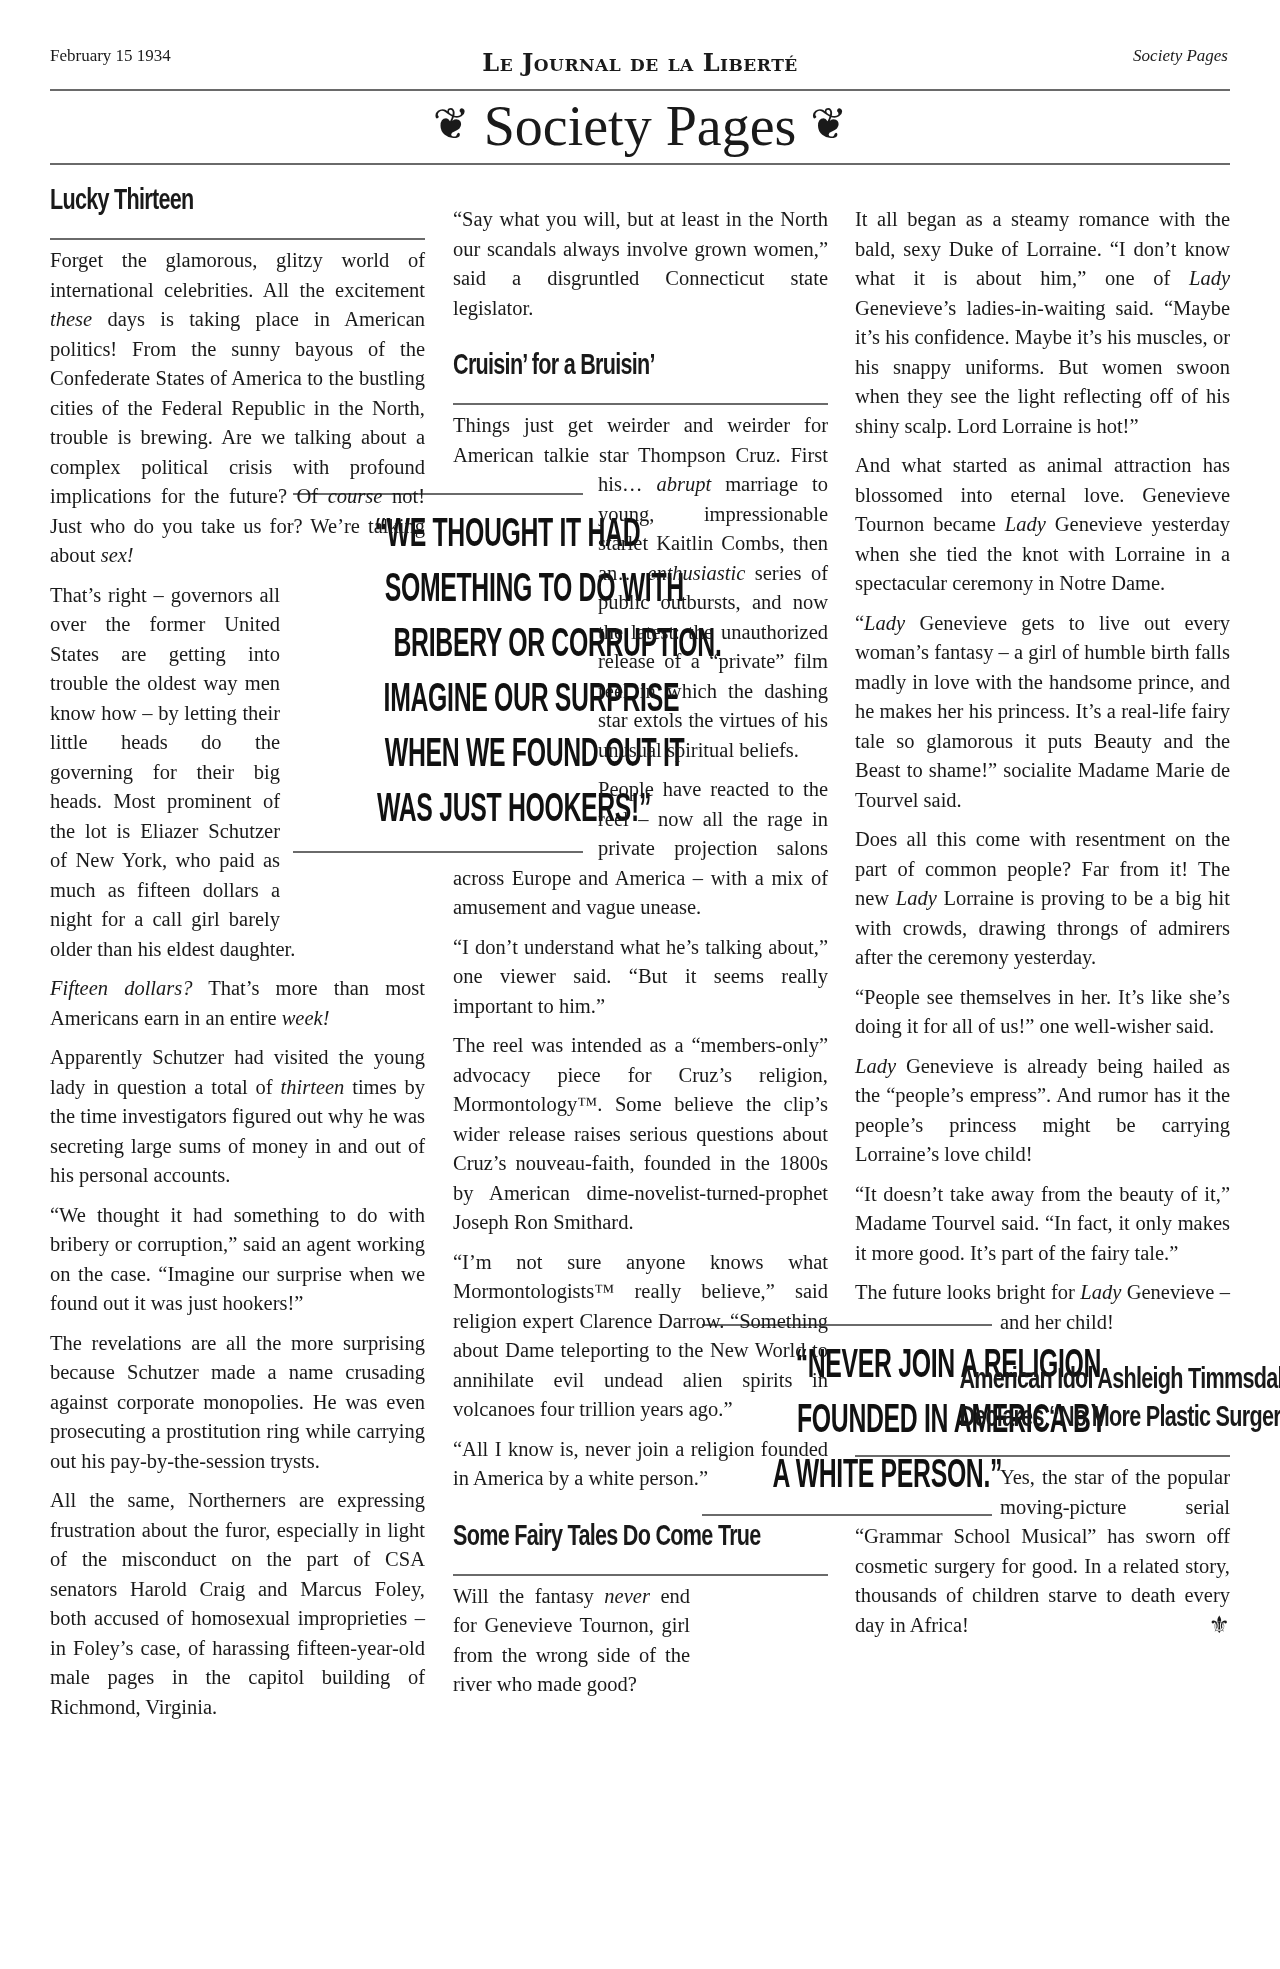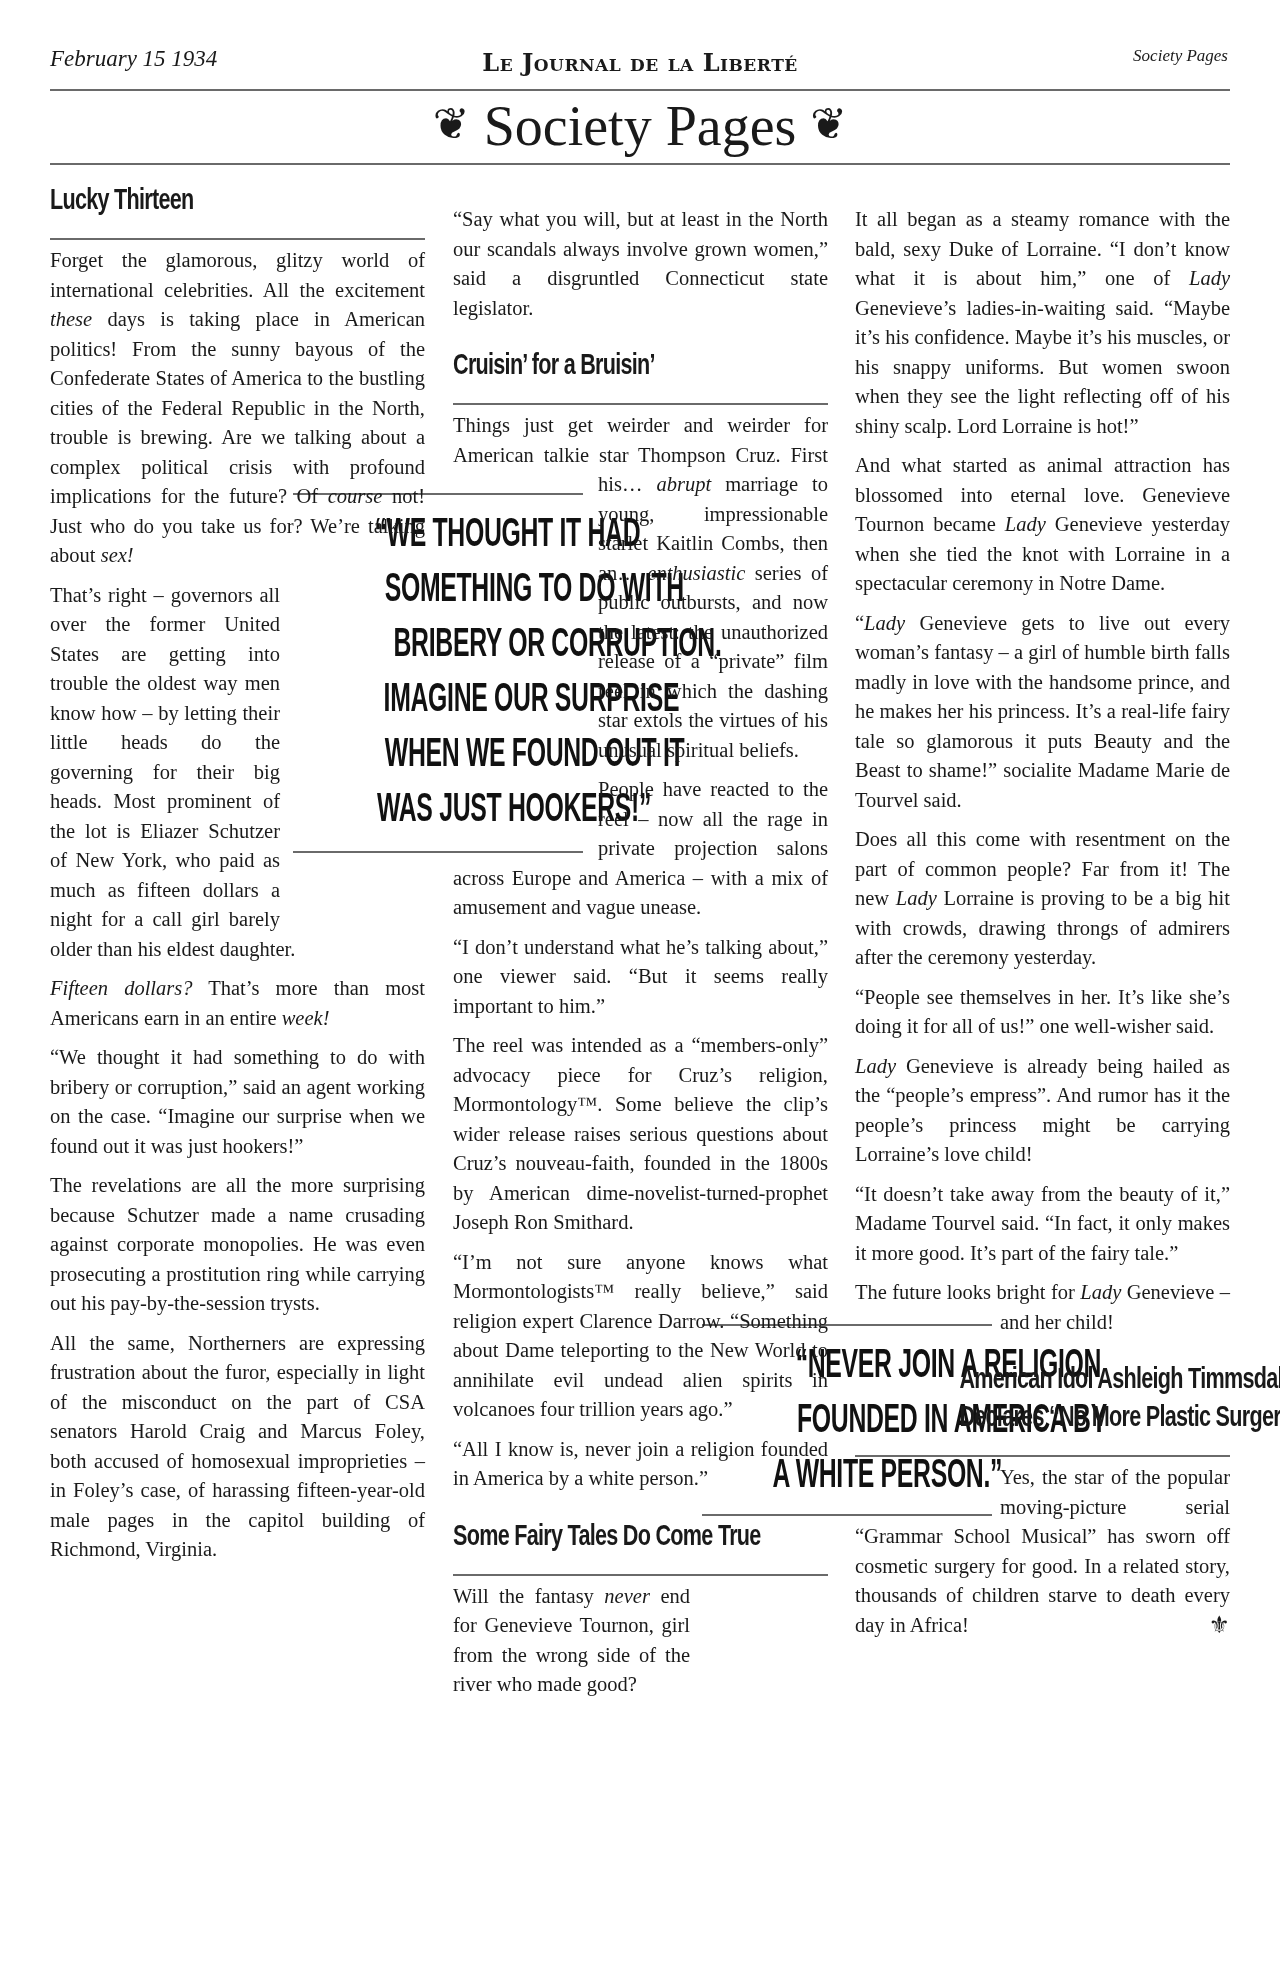--- a/index.html
+++ b/index.html
@@ -1,17 +1,17 @@
 <!DOCTYPE html>
 <html><head>
 <meta charset="utf-8">
 <style>
   html, body { margin: 0; padding: 0; background: #ffffff; }
   body { width: 1280px; height: 1969px; position: relative; overflow: hidden; color: #1a1a1a; }
-  .masthead-date { position: absolute; left: 50px; top: 46px; font-family: "Liberation Serif", serif; font-style: italic; font-size: 23px; }
+  .masthead-date { position: absolute; left: 50px; top: 46px; font-family: "Liberation Serif", serif; font-size: 17px; }
   .masthead-section { position: absolute; right: 52px; top: 46px; font-family: "Liberation Serif", serif; font-style: italic; font-size: 17px; }
   .masthead-title { position: absolute; left: 0; width: 1280px; top: 48px; text-align: center; font-family: "DejaVu Serif", serif; font-weight: bold; font-size: 24px; letter-spacing: 0.5px; font-variant: small-caps; }
   .rule { position: absolute; left: 50px; width: 1180px; height: 2px; background: #6a6a6a; }
   .section-title { position: absolute; left: 0; width: 1280px; top: 92px; text-align: center; font-family: "Liberation Serif", serif; font-size: 56px; line-height: 66px; }
   .orn { display: inline-block; font-size: 44px; vertical-align: 6px; margin: 0 14px; }
   .col { position: absolute; top: 180px; width: 375px; font-family: "Liberation Serif", "DejaVu Serif", serif; font-size: 20.5px; line-height: 29.5px; text-align: justify; hyphens: auto; }
   .col p { margin: 0 0 10px 0; }
   .headline { font-family: "Liberation Sans", sans-serif; font-weight: bold; transform-origin: left; letter-spacing: -1px; font-size: 30px; line-height: 38px; border-bottom: 2px solid #6a6a6a; padding-bottom: 20px; margin: 0 0 6px 0; text-align: left; }
   .headline span { display: inline-block; transform: scaleX(0.72); transform-origin: left; white-space: nowrap; }
   .headline.two span { display: block; }
@@ -50,20 +50,21 @@
 </div>
 
 <div class="col" style="left:50px;">
   <div class="headline"><span>Lucky Thirteen</span></div>
   <div class="pusher r" style="height:310px"></div>
   <div class="spacer-r" style="width:145px; height:372px"></div>
   <div>
     <p>Forget the glamorous, glitzy world of international celebrities. All the excitement <em>these</em> days is taking place in American politics! From the sunny bayous of the Confederate States of America to the bustling cities of the Federal Republic in the North, trouble is brewing. Are we talking about a complex political crisis with profound implications for the future? Of <em>course</em> not! Just who do you take us for? We’re talking about <em>sex!</em></p>
     <p>That’s right – governors all over the former United States are getting into trouble the oldest way men know how – by letting their little heads do the governing for their big heads. Most prominent of the lot is Eliazer Schutzer of New York, who paid as much as fifteen dollars a night for a call girl barely older than his eldest daughter.</p>
     <p style="font-style:normal"><em>Fifteen dollars?</em> That’s more than most Americans earn in an entire <em>week!</em></p>
+    <p>Apparently Schutzer had visited the young lady in question a total of <em>thirteen</em> times by the time investigators figured out why he was secreting large sums of money in and out of his personal accounts.</p>
     <p>“We thought it had something to do with bribery or corruption,” said an agent working on the case. “Imagine our surprise when we found out it was just hookers!”</p>
     <p>The revelations are all the more surprising because Schutzer made a name crusading against corporate monopolies. He was even prosecuting a prostitution ring while carrying out his pay-by-the-session trysts.</p>
     <p>All the same, Northerners are expressing frustration about the furor, especially in light of the misconduct on the part of CSA senators Harold Craig and Marcus Foley, both accused of homosexual improprieties – in Foley’s case, of harassing fifteen-year-old male pages in the capitol building of Richmond, Virginia.</p>
   </div>
 </div>
 
 <div class="col" style="left:453px; top:205px;">
   <div class="pusher" style="height:285px"></div>
   <div class="spacer-l" style="width:145px; height:372px"></div>
   <div class="pusher r" style="height:1115px"></div>

